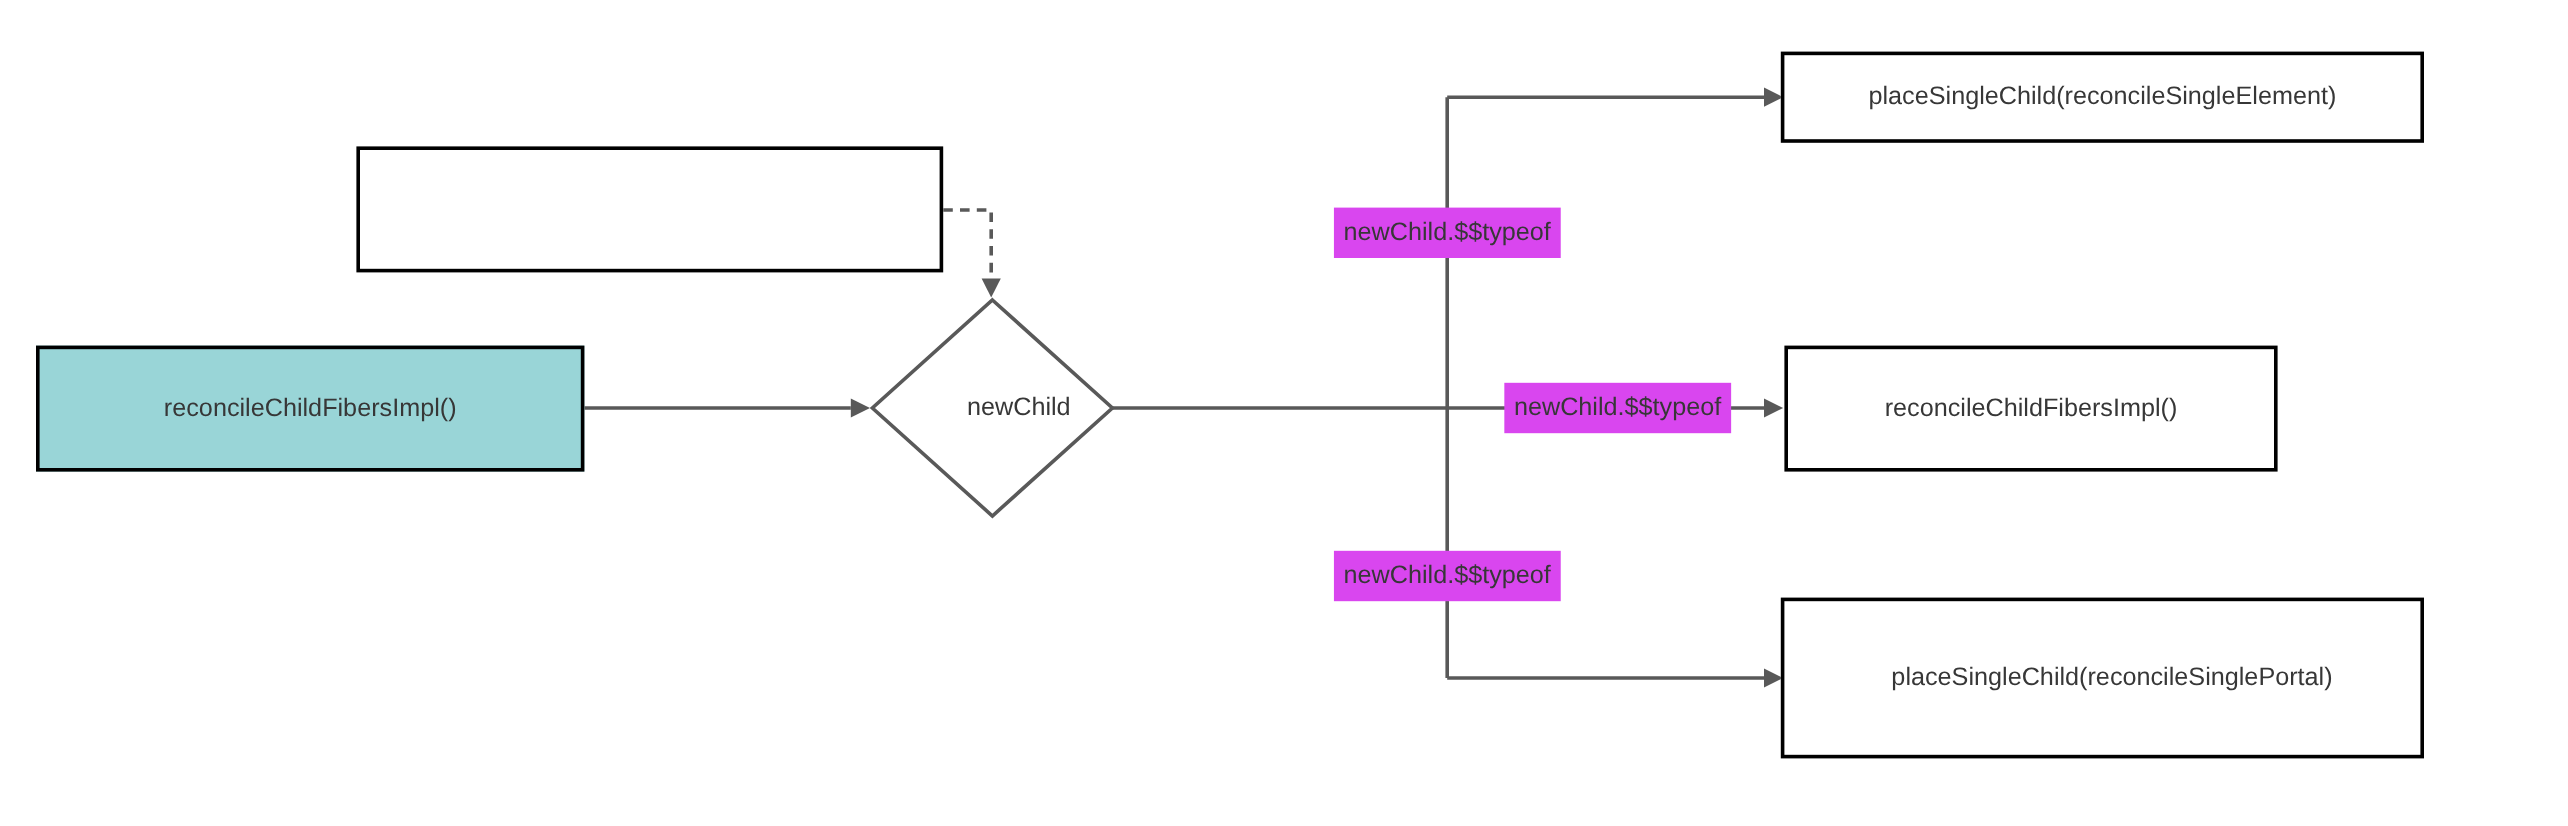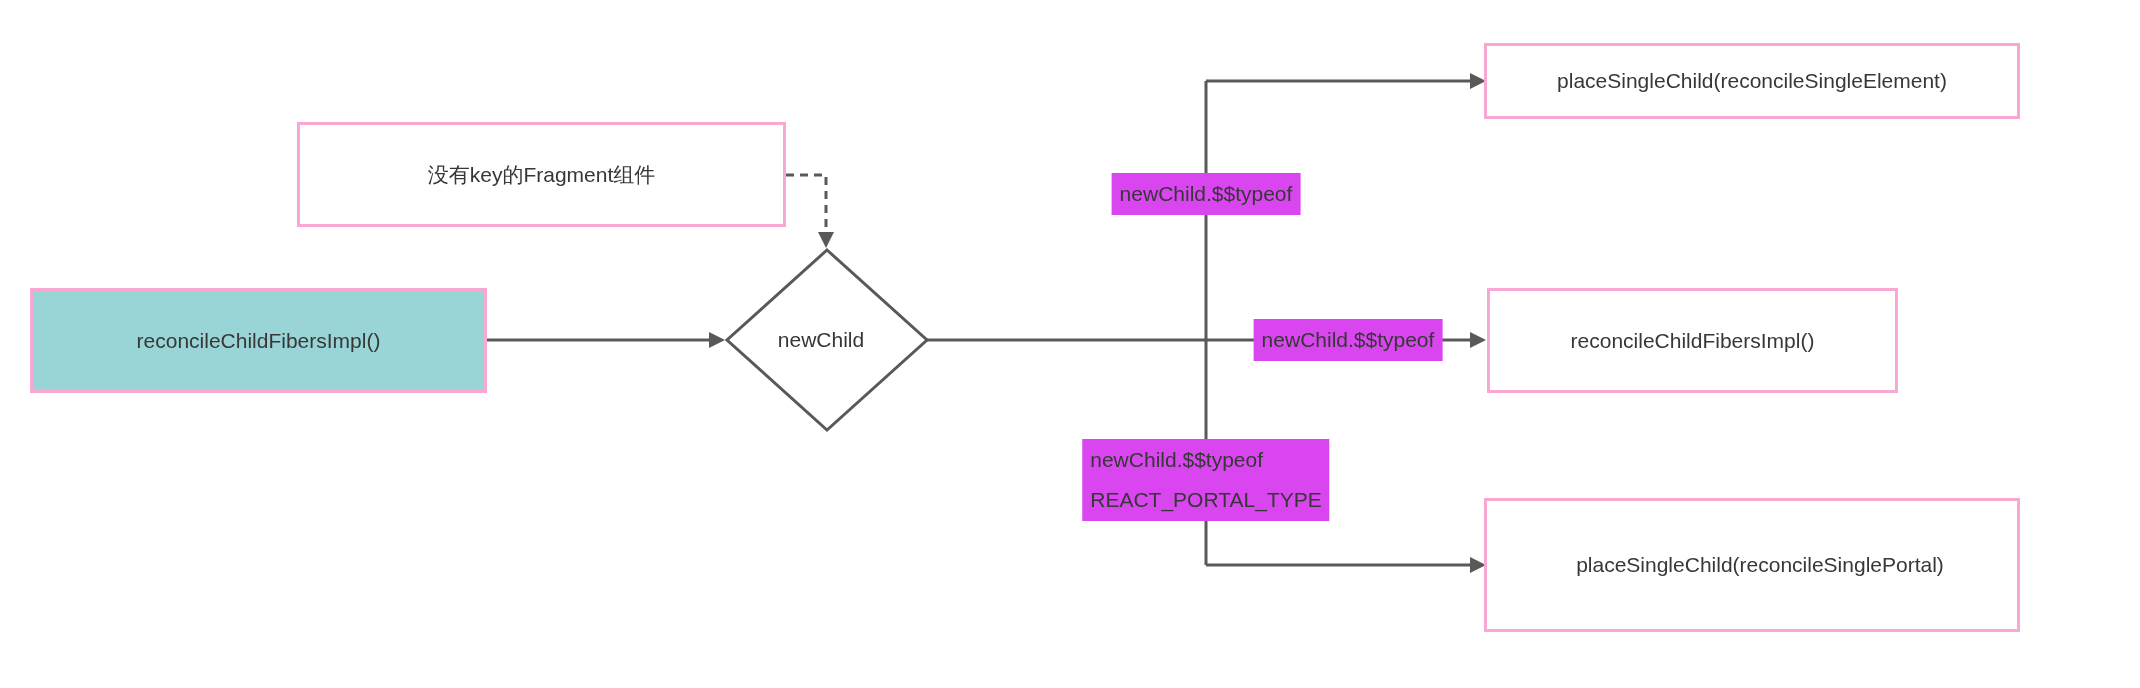--- a/index.html
+++ b/index.html
@@ -34,21 +34,21 @@
     stroke: none;
   }
   .diamond {
     fill: #ffffff;
     stroke: #595959;
     stroke-width: 3;
   }
   .node {
     position: absolute;
     box-sizing: border-box;
-    border: 3px solid #f9a8d4;
+    border: 3px solid #000000;
     background: #ffffff;
     display: flex;
     flex-direction: column;
     align-items: center;
     justify-content: center;
     text-align: center;
     font-size: 21px;
     line-height: 26px;
     white-space: nowrap;
   }
@@ -69,21 +69,21 @@
   .node-target-lazy {
     left: 1487px; top: 288px;
     width: 411px; height: 105px;
   }
   .node-target-portal {
     left: 1484px; top: 498px;
     width: 536px; height: 134px; padding-left: 16px;
   }
   .decision-text {
     position: absolute;
-    left: 821px; top: 340px;
+    left: 849px; top: 340px;
     transform: translate(-50%, -50%);
     font-size: 21px;
     white-space: nowrap;
     text-align: right;
   }
   .edge-label {
     position: absolute;
     transform: translate(-50%, -50%);
     background: #d946ef;
     text-align: left;
@@ -121,36 +121,34 @@
     <polygon class="head" points="1486,565 1470,557 1470,573"></polygon>
 
     <polygon class="diamond" points="827,250 927,340 827,430 727,340"></polygon>
   </svg>
 
   <div class="node node-start">
     <div>reconcileChildFibersImpl()</div>
   </div>
 
   <div class="node node-note">
-    <div class="note-line">没有key的Fragment组件</div>
   </div>
 
   <div class="decision-text">newChild</div>
 
   <div class="edge-label edge-label-element">
     <div>newChild.$$typeof</div>
   </div>
 
   <div class="edge-label edge-label-lazy">
     <div>newChild.$$typeof</div>
   </div>
 
   <div class="edge-label edge-label-portal">
     <div>newChild.$$typeof</div>
-    <div>REACT_PORTAL_TYPE</div>
   </div>
 
   <div class="node node-target-element">
     <div>placeSingleChild(reconcileSingleElement)</div>
   </div>
 
   <div class="node node-target-lazy">
     <div>reconcileChildFibersImpl()</div>
   </div>
 

